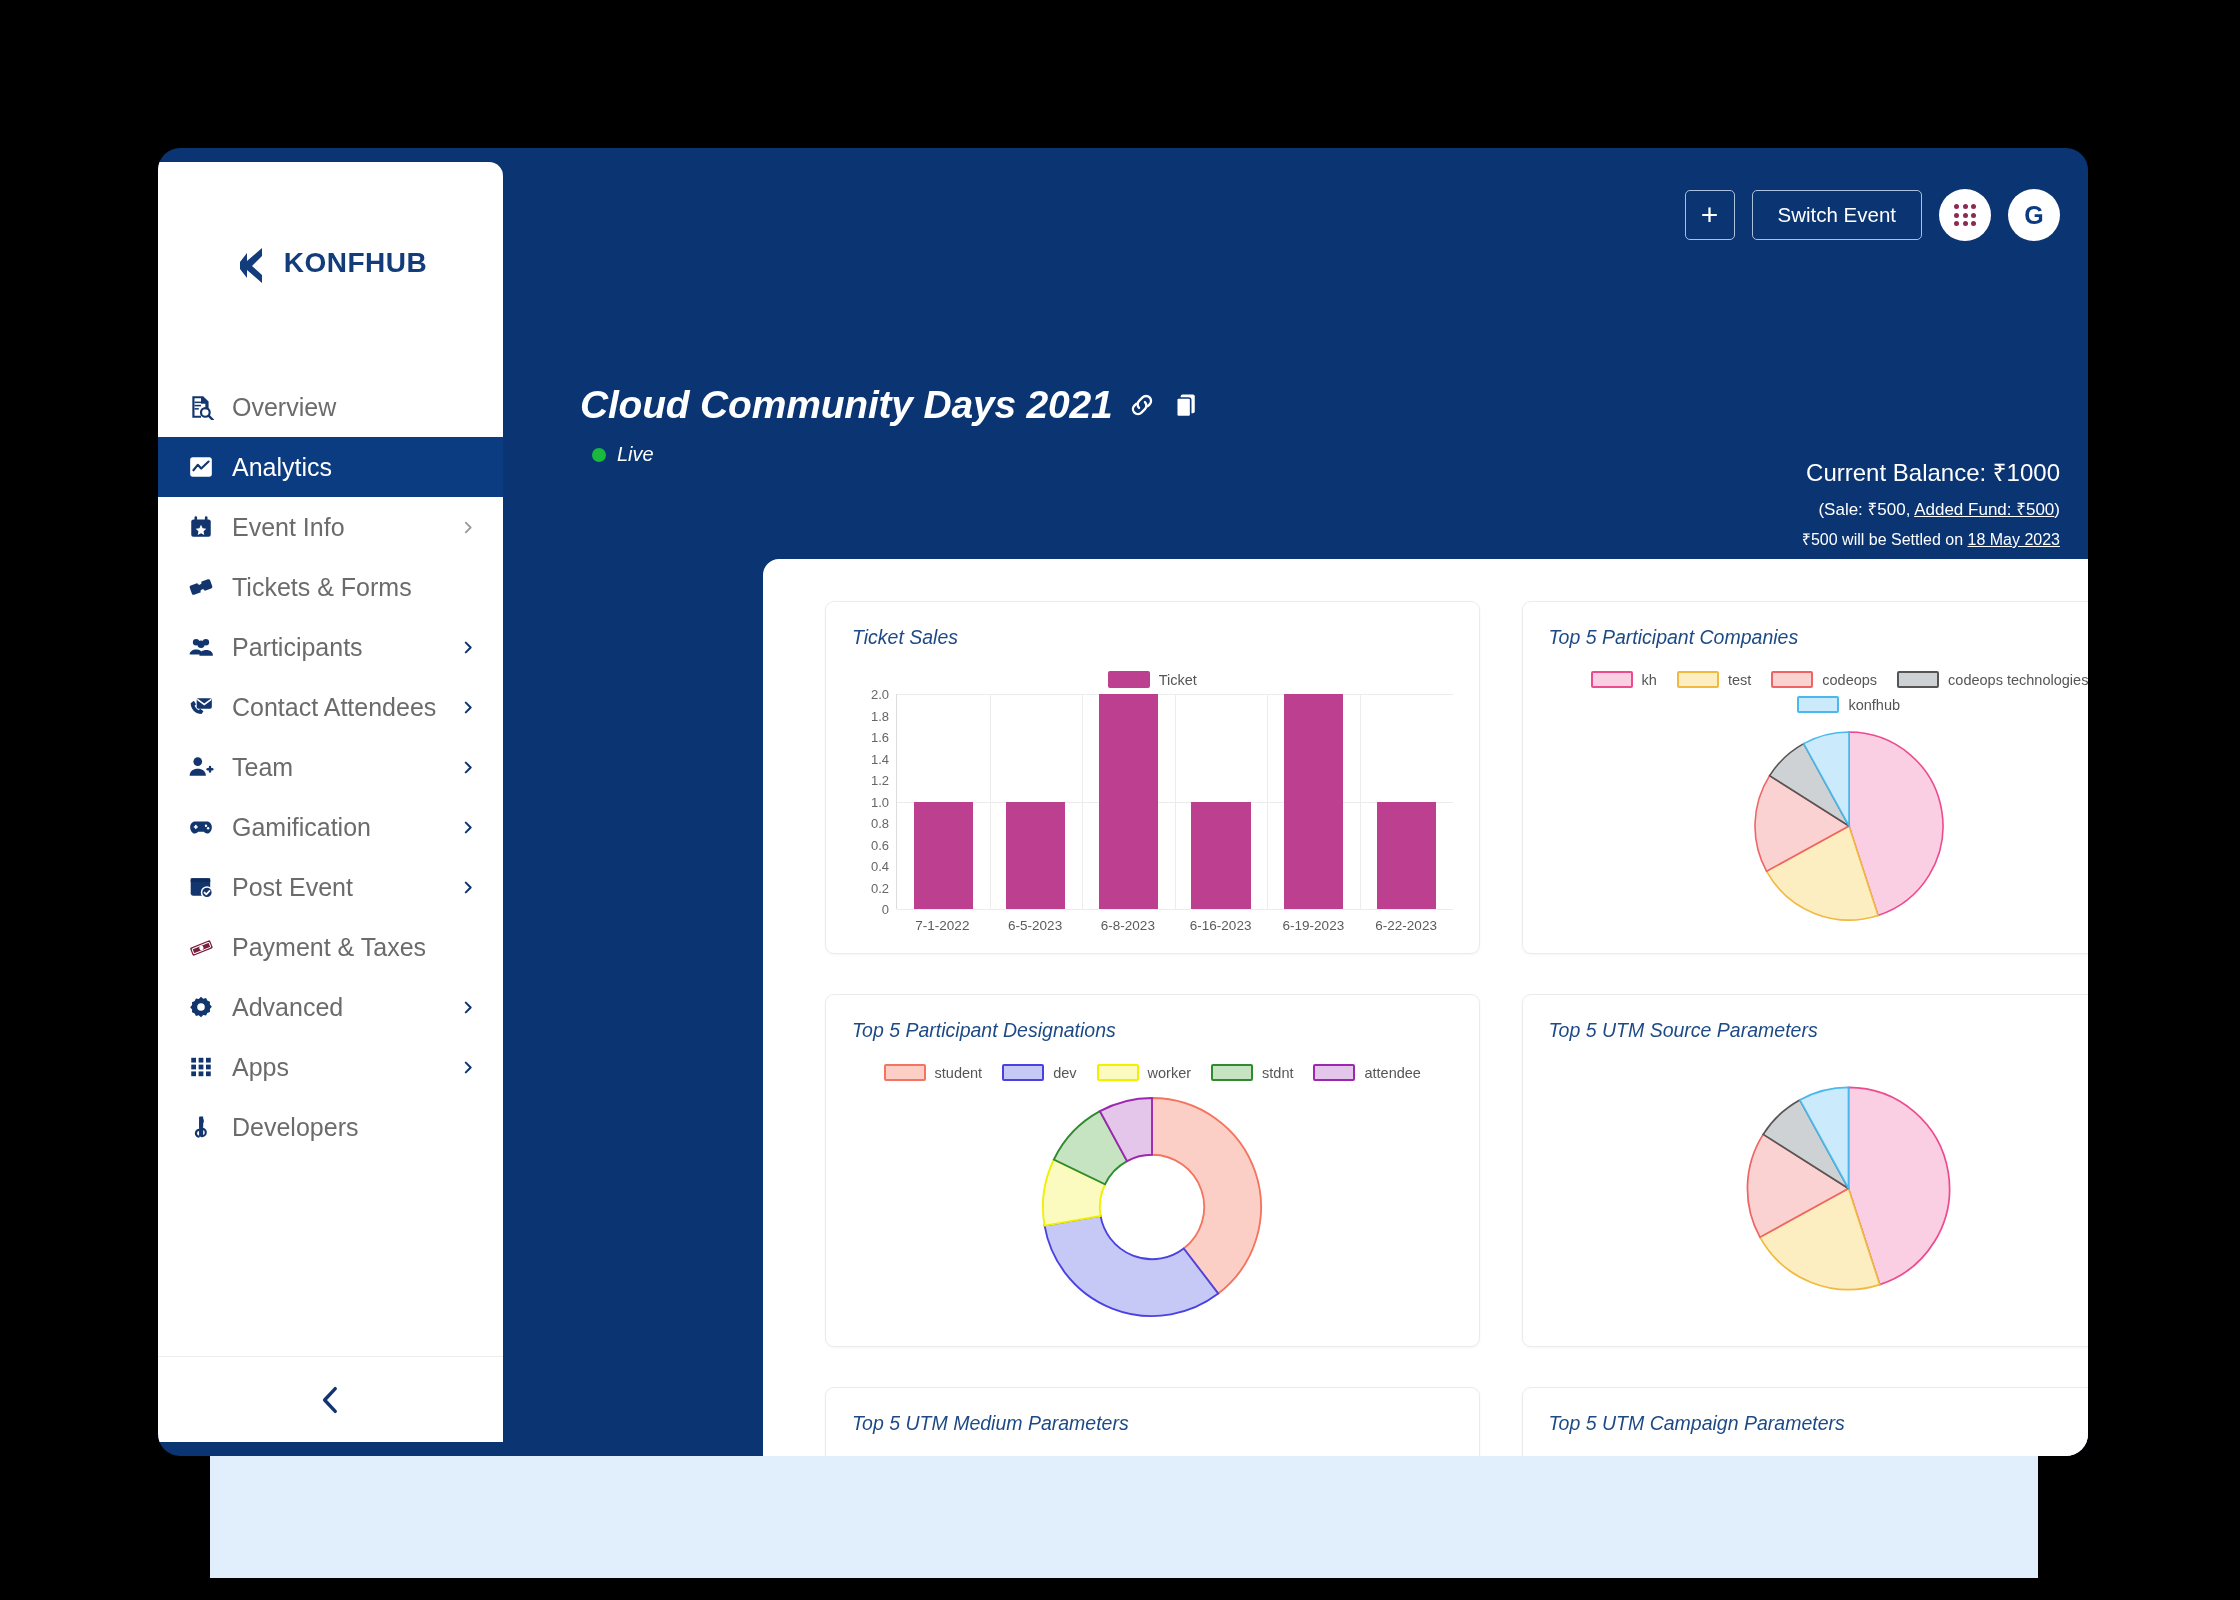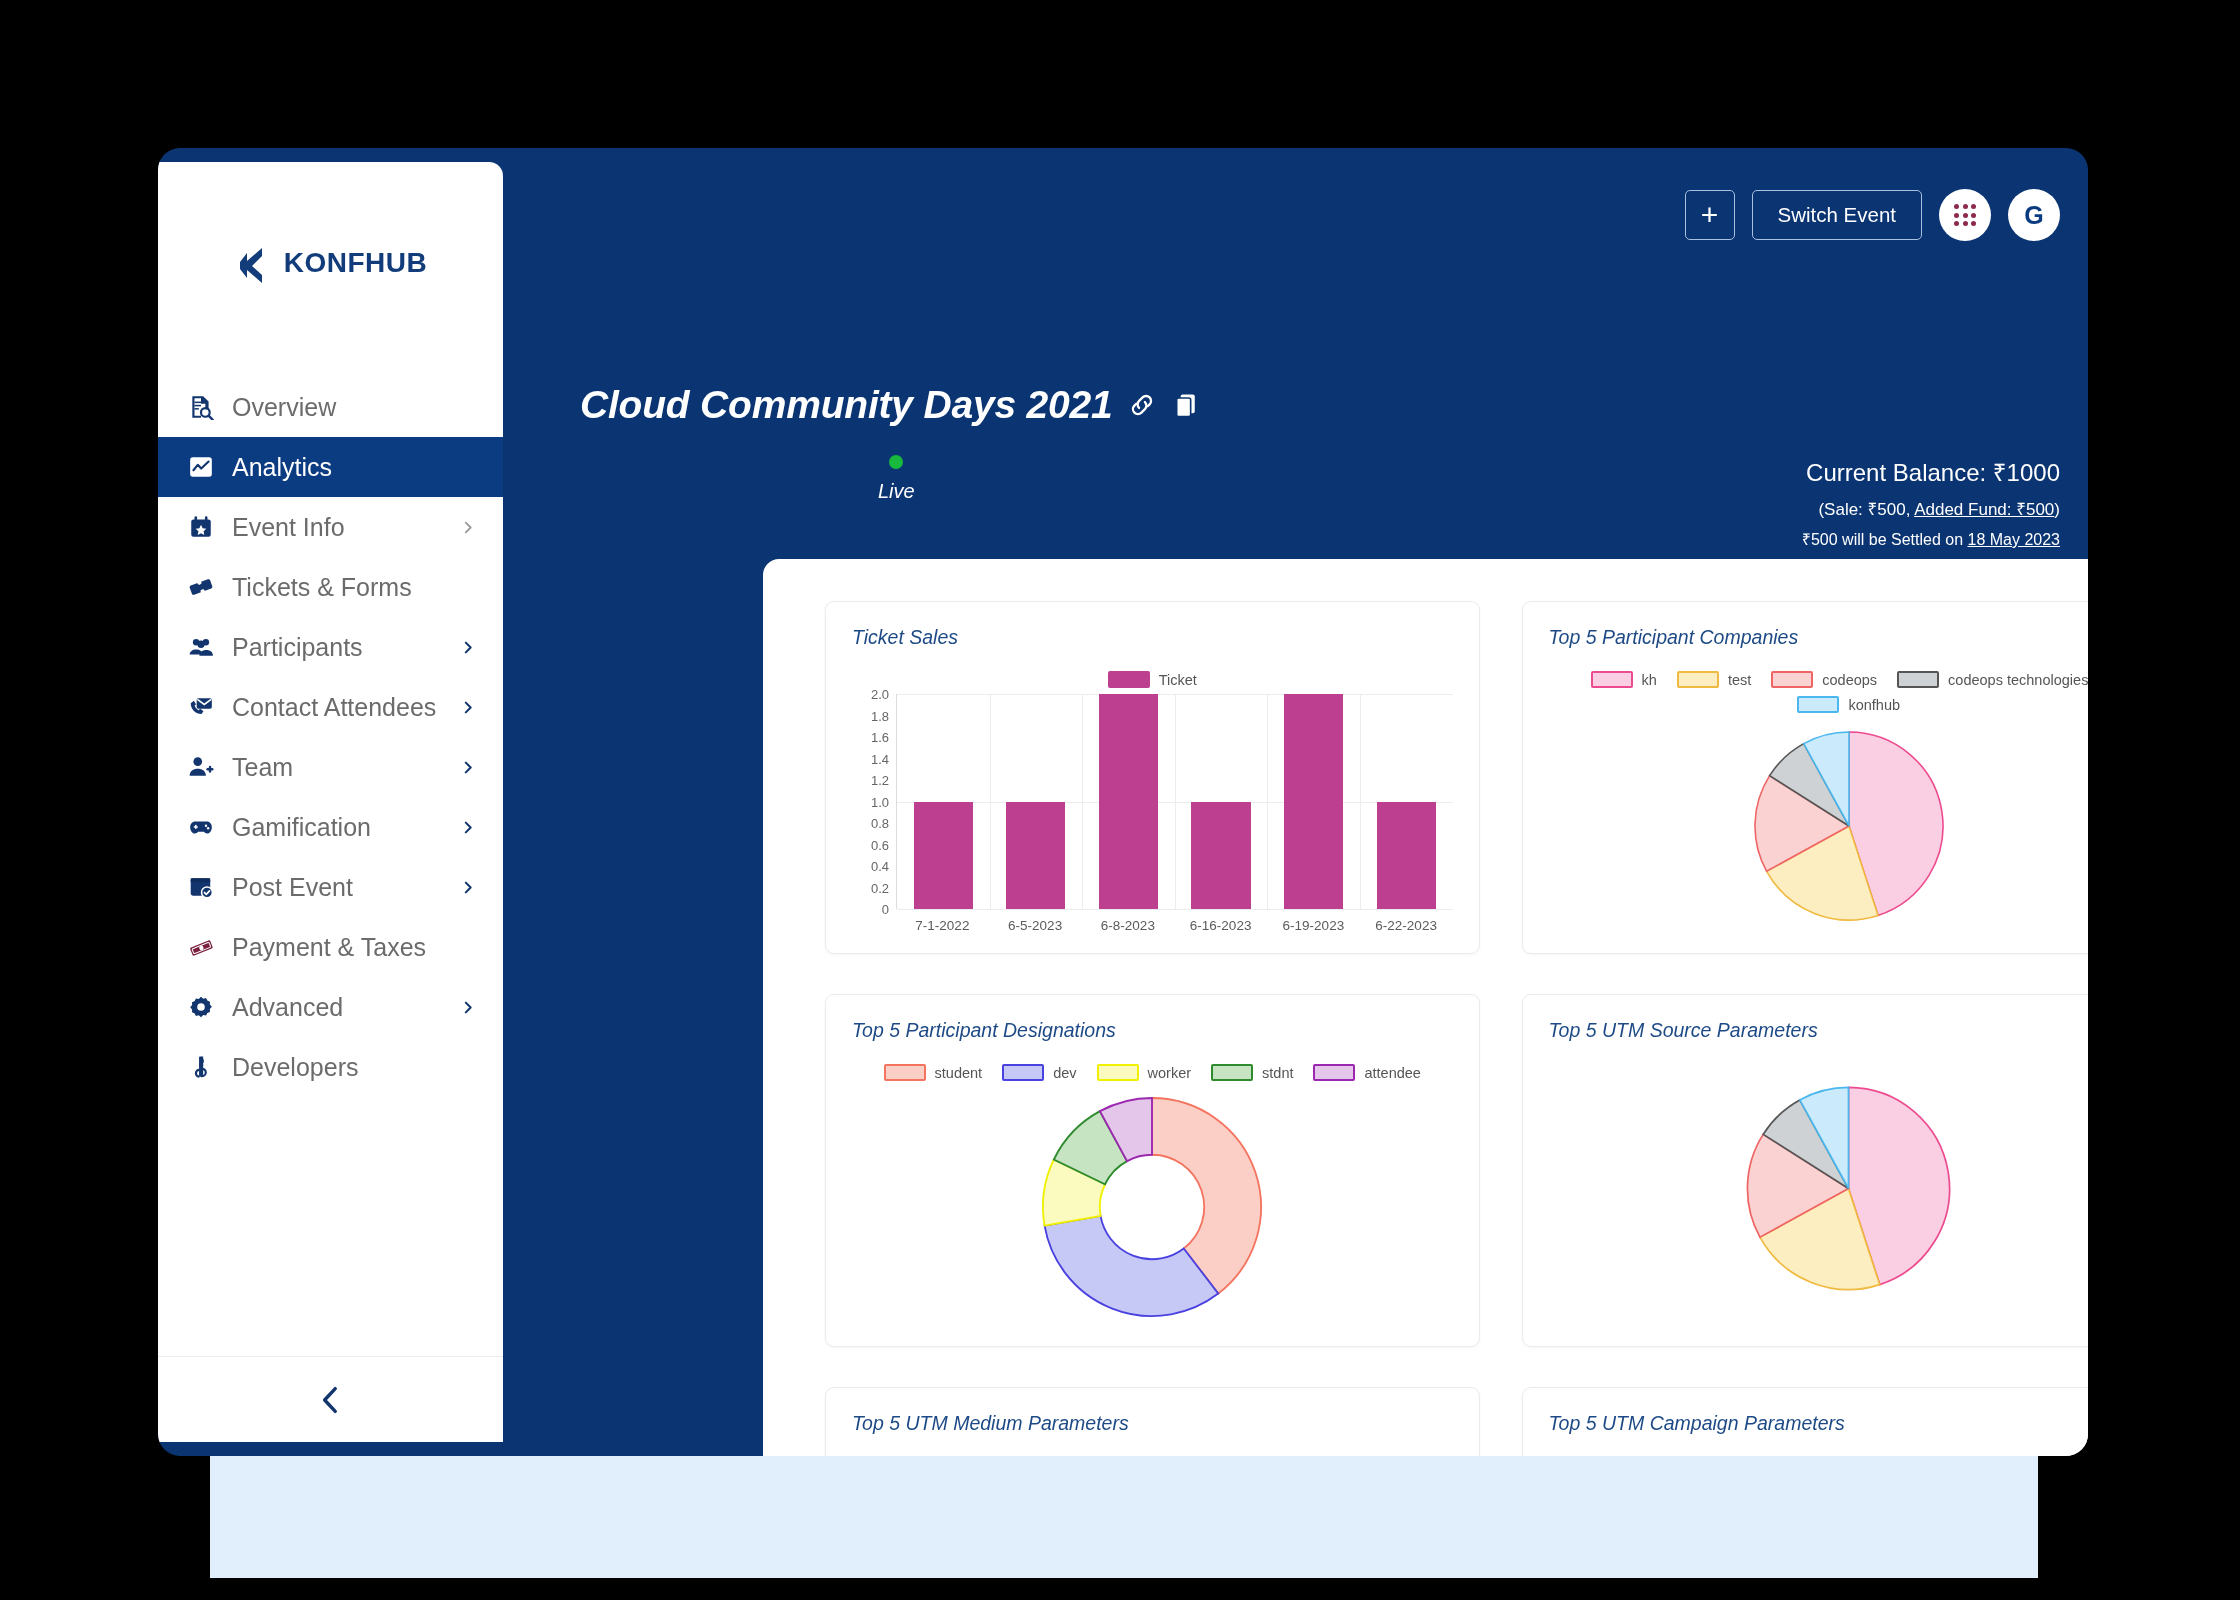--- a/index.html
+++ b/index.html
@@ -95,21 +95,21 @@
   #grid-dots { display: grid; grid-template-columns: repeat(3, 5px); gap: 3.5px; }
   #grid-dots i { width: 5px; height: 5px; border-radius: 50%; background: #8d2a4f; display: block; }
   #avatar-letter { color: #0b3b80; font-size: 25px; font-weight: 600; }
 
   #title-block { position: absolute; left: 77px; top: 235px; font-style: italic; }
   #title-row { display: flex; align-items: center; gap: 16px; }
   #event-title {
     font-size: 39px; font-weight: 700; color: #ffffff; letter-spacing: -0.2px;
   }
   .title-ico { width: 28px; height: 28px; cursor: pointer; }
-  #live-row { display: flex; align-items: center; gap: 11px; margin-top: 28px; margin-left: 12px; flex-direction: column; }
+  #live-row { display: flex; align-items: center; gap: 11px; margin-top: 16px; margin-left: 12px; }
   #live-dot { width: 14px; height: 14px; border-radius: 50%; background: #18b93c; }
   #live-text { color: #ffffff; font-size: 20px; }
 
   #balance-block {
     position: absolute; right: 28px; top: 307px;
     text-align: right; color: #ffffff;
   }
   #balance-main { font-size: 24px; font-weight: 500; }
   #balance-sub { font-size: 17px; margin-top: 9px; }
   #balance-settle { font-size: 16px; margin-top: 8px; }
@@ -335,20 +335,41 @@
           <circle cx="12" cy="12" r="3.5" fill="#ffffff"></circle>
         </svg>
         <span class="nav-label">Advanced</span>
         <span class="chev">
           <svg viewBox="0 0 12 12" width="13" height="13">
               <path d="M3.5 1.5L8 6l-4.5 4.5" fill="none" stroke="#13356e" stroke-width="1.9" stroke-linecap="round" stroke-linejoin="round"></path>
             </svg>
         </span>
       </div>
 
+      <div class="nav-item">
+        <svg class="nav-ico" viewBox="0 0 24 24">
+          <g fill="#13356e">
+            <rect x="3" y="3.5" width="4.4" height="4.4"></rect>
+              <rect x="9.8" y="3.5" width="4.4" height="4.4"></rect>
+              <rect x="16.6" y="3.5" width="4.4" height="4.4"></rect>
+            <rect x="3" y="9.8" width="4.4" height="4.4"></rect>
+              <rect x="9.8" y="9.8" width="4.4" height="4.4"></rect>
+              <rect x="16.6" y="9.8" width="4.4" height="4.4"></rect>
+            <rect x="3" y="16.1" width="4.4" height="4.4"></rect>
+              <rect x="9.8" y="16.1" width="4.4" height="4.4"></rect>
+              <rect x="16.6" y="16.1" width="4.4" height="4.4"></rect>
+          </g>
+        </svg>
+        <span class="nav-label">Apps</span>
+        <span class="chev">
+          <svg viewBox="0 0 12 12" width="13" height="13">
+              <path d="M3.5 1.5L8 6l-4.5 4.5" fill="none" stroke="#13356e" stroke-width="1.9" stroke-linecap="round" stroke-linejoin="round"></path>
+            </svg>
+        </span>
+      </div>
 
       <div class="nav-item">
         <svg class="nav-ico" viewBox="0 0 24 24">
           <path d="M10.5 3.2a3.2 3.2 0 010 6.4H13V3.2z" fill="none" stroke="#13356e" stroke-width="2"></path>
           <path d="M13 9.6v10.8a3.4 3.4 0 100-6.8" fill="none" stroke="#13356e" stroke-width="2"></path>
           <path d="M10.5 14.6a3.2 3.2 0 100 6.4" fill="none" stroke="#13356e" stroke-width="2"></path>
           <rect x="10.2" y="3" width="2.9" height="18" fill="#13356e"></rect>
         </svg>
         <span class="nav-label">Developers</span>
       </div>

